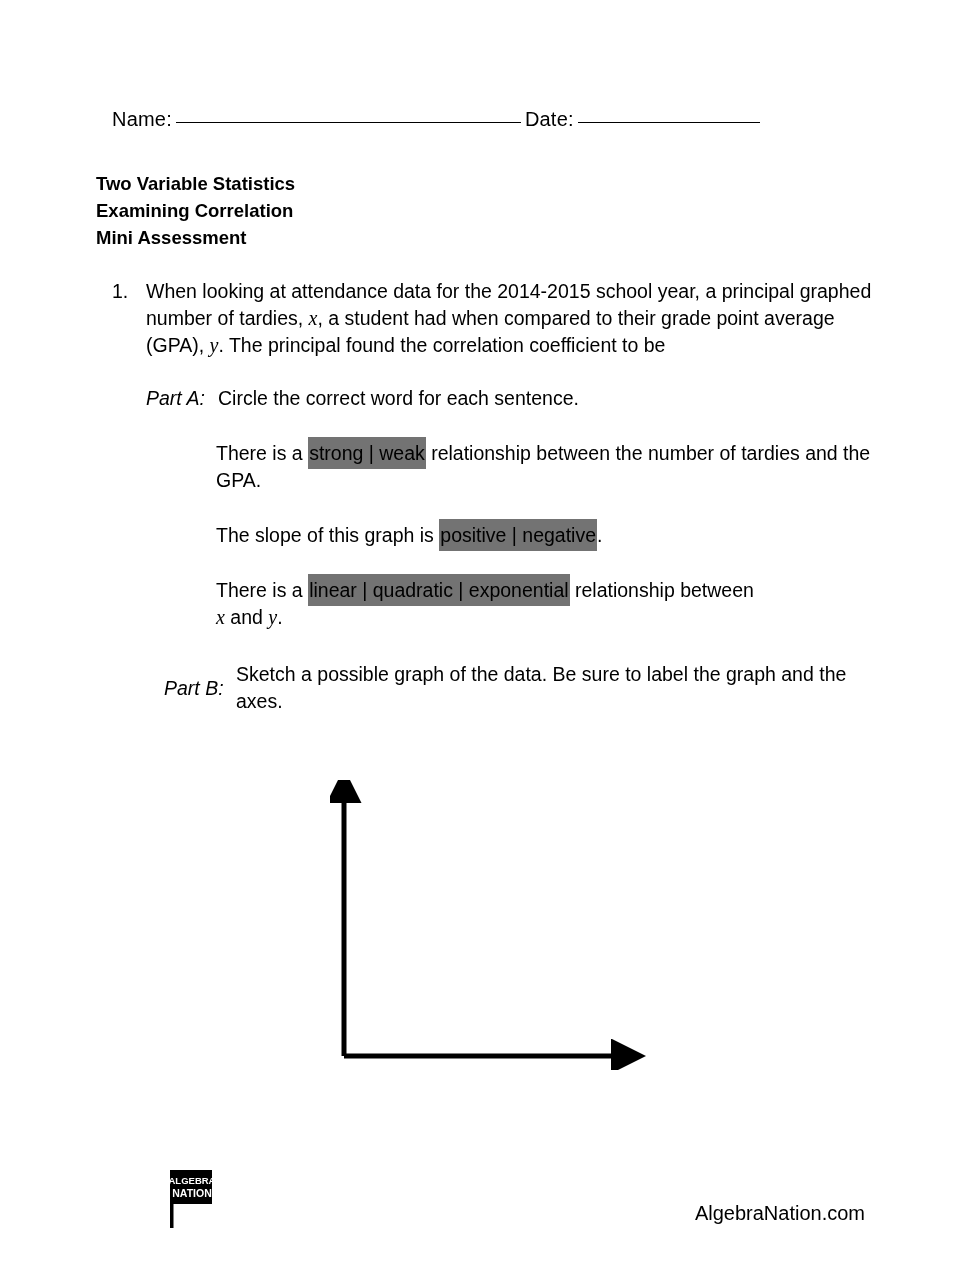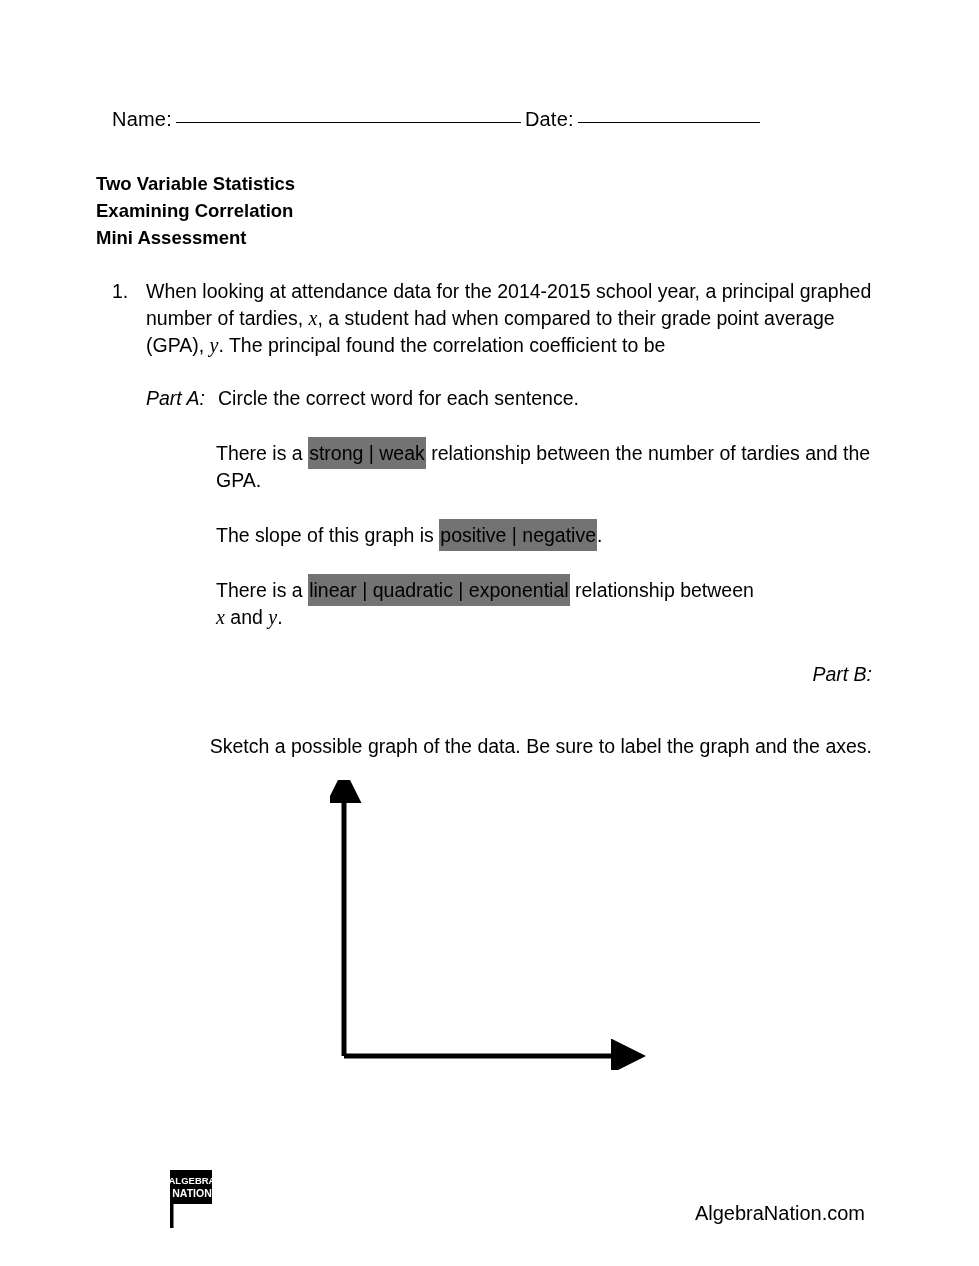--- a/index.html
+++ b/index.html
@@ -83,21 +83,21 @@
   }
   .math {
     font-family: "Liberation Serif", serif;
     font-size: 20px;
   }
   .math-r { font-style: italic; }
 
   .part-line {
     margin-top: 26px;
     display: flex;
-    align-items: flex-end;
+    align-items: center;
     font-size: 19.5px;
     line-height: 27px;
   }
   .part-label {
     font-style: italic;
     flex: 0 0 72px;
   }
   .part-text { flex: 1 1 auto; }
 
   .choice-block {
@@ -172,21 +172,21 @@
       </p>
       <p class="sent">
         <span>The slope of this graph is </span><span class="hl">positive  |  negative</span><span>.</span>
       </p>
       <p class="sent">
         <span>There is a </span><span class="hl">linear  |  quadratic  |  exponential</span><span> relationship between</span><br>
         <span class="mathvar">x</span><span> and </span><span class="mathvar">y</span><span>.</span>
       </p>
     </div>
 
-    <div class="part-line" style="margin-left:52px; margin-top:30px;flex-direction:column;">
+    <div class="part-line" style="margin-left:52px; margin-top:30px;">
       <div class="part-label">Part B:</div>
       <div class="part-text">Sketch a possible graph of the data. Be sure to label the graph and the axes.</div>
     </div>
   </div>
 
   <div class="axes">
     <svg width="320" height="290" viewBox="0 0 320 290">
       <defs>
         <marker id="arrowhead" markerWidth="7" markerHeight="7" refX="1" refY="3.5" orient="auto">
           <polygon points="0 0, 7 3.5, 0 7" fill="#000"></polygon>

